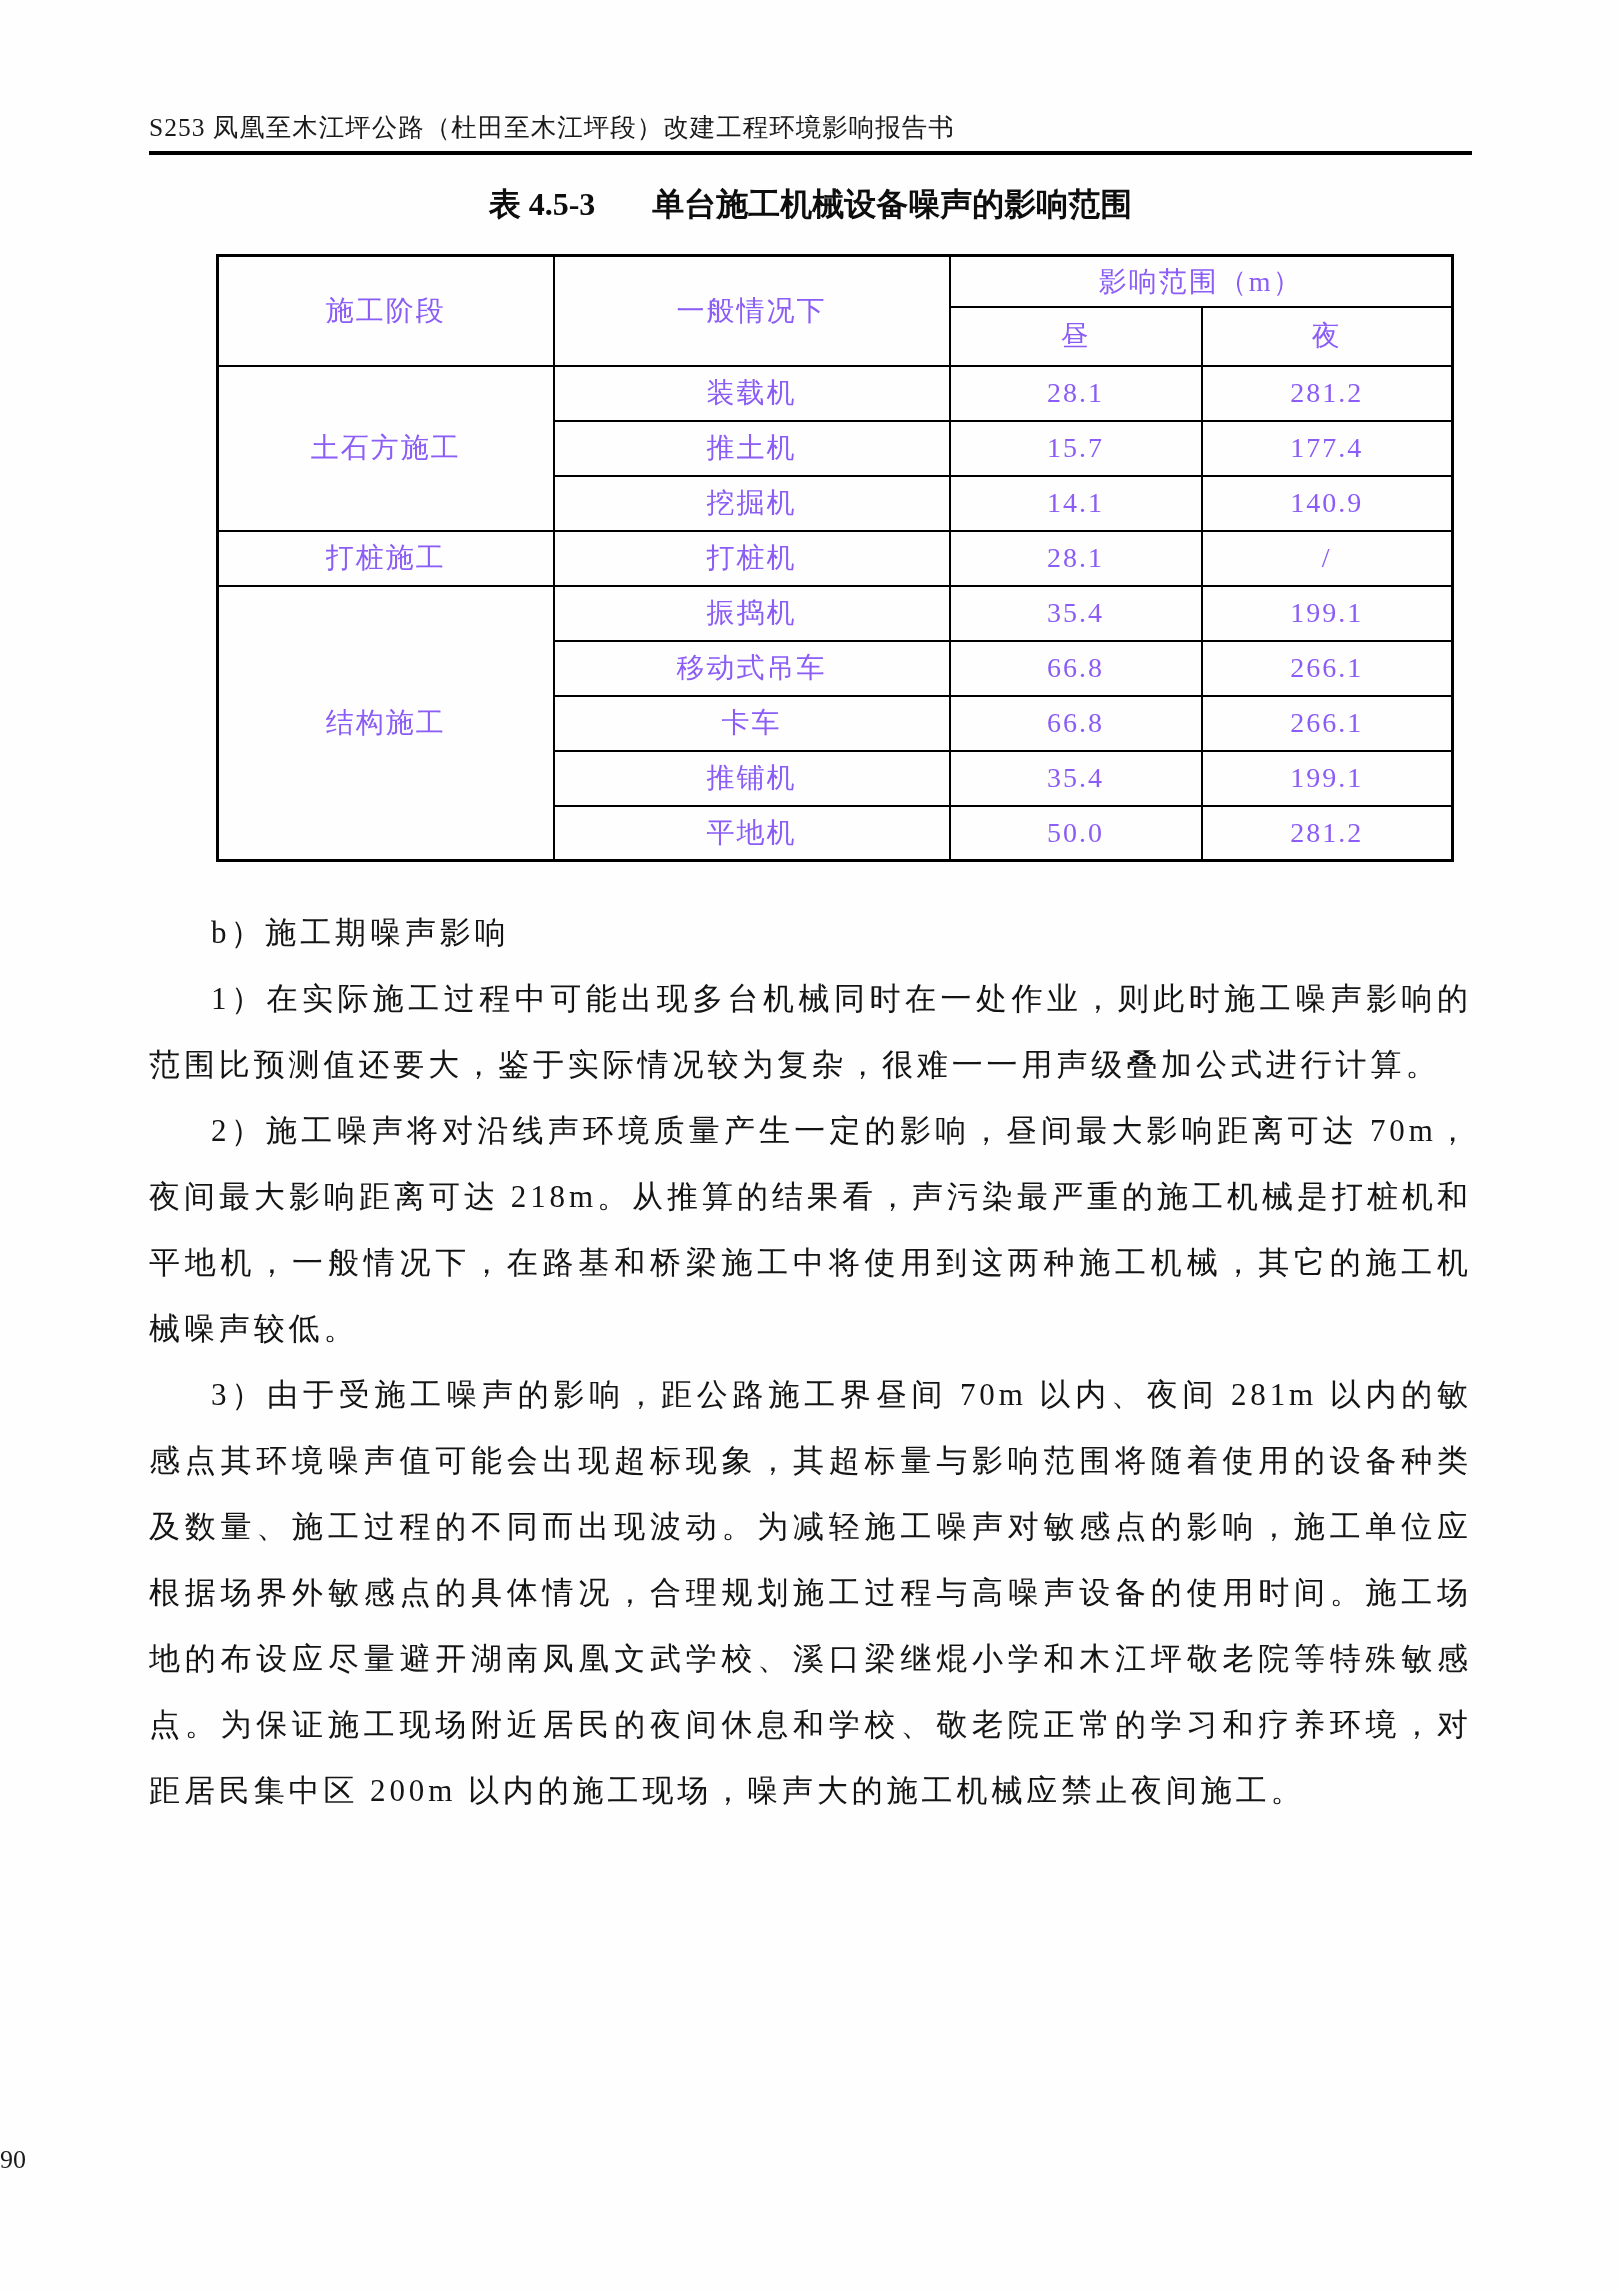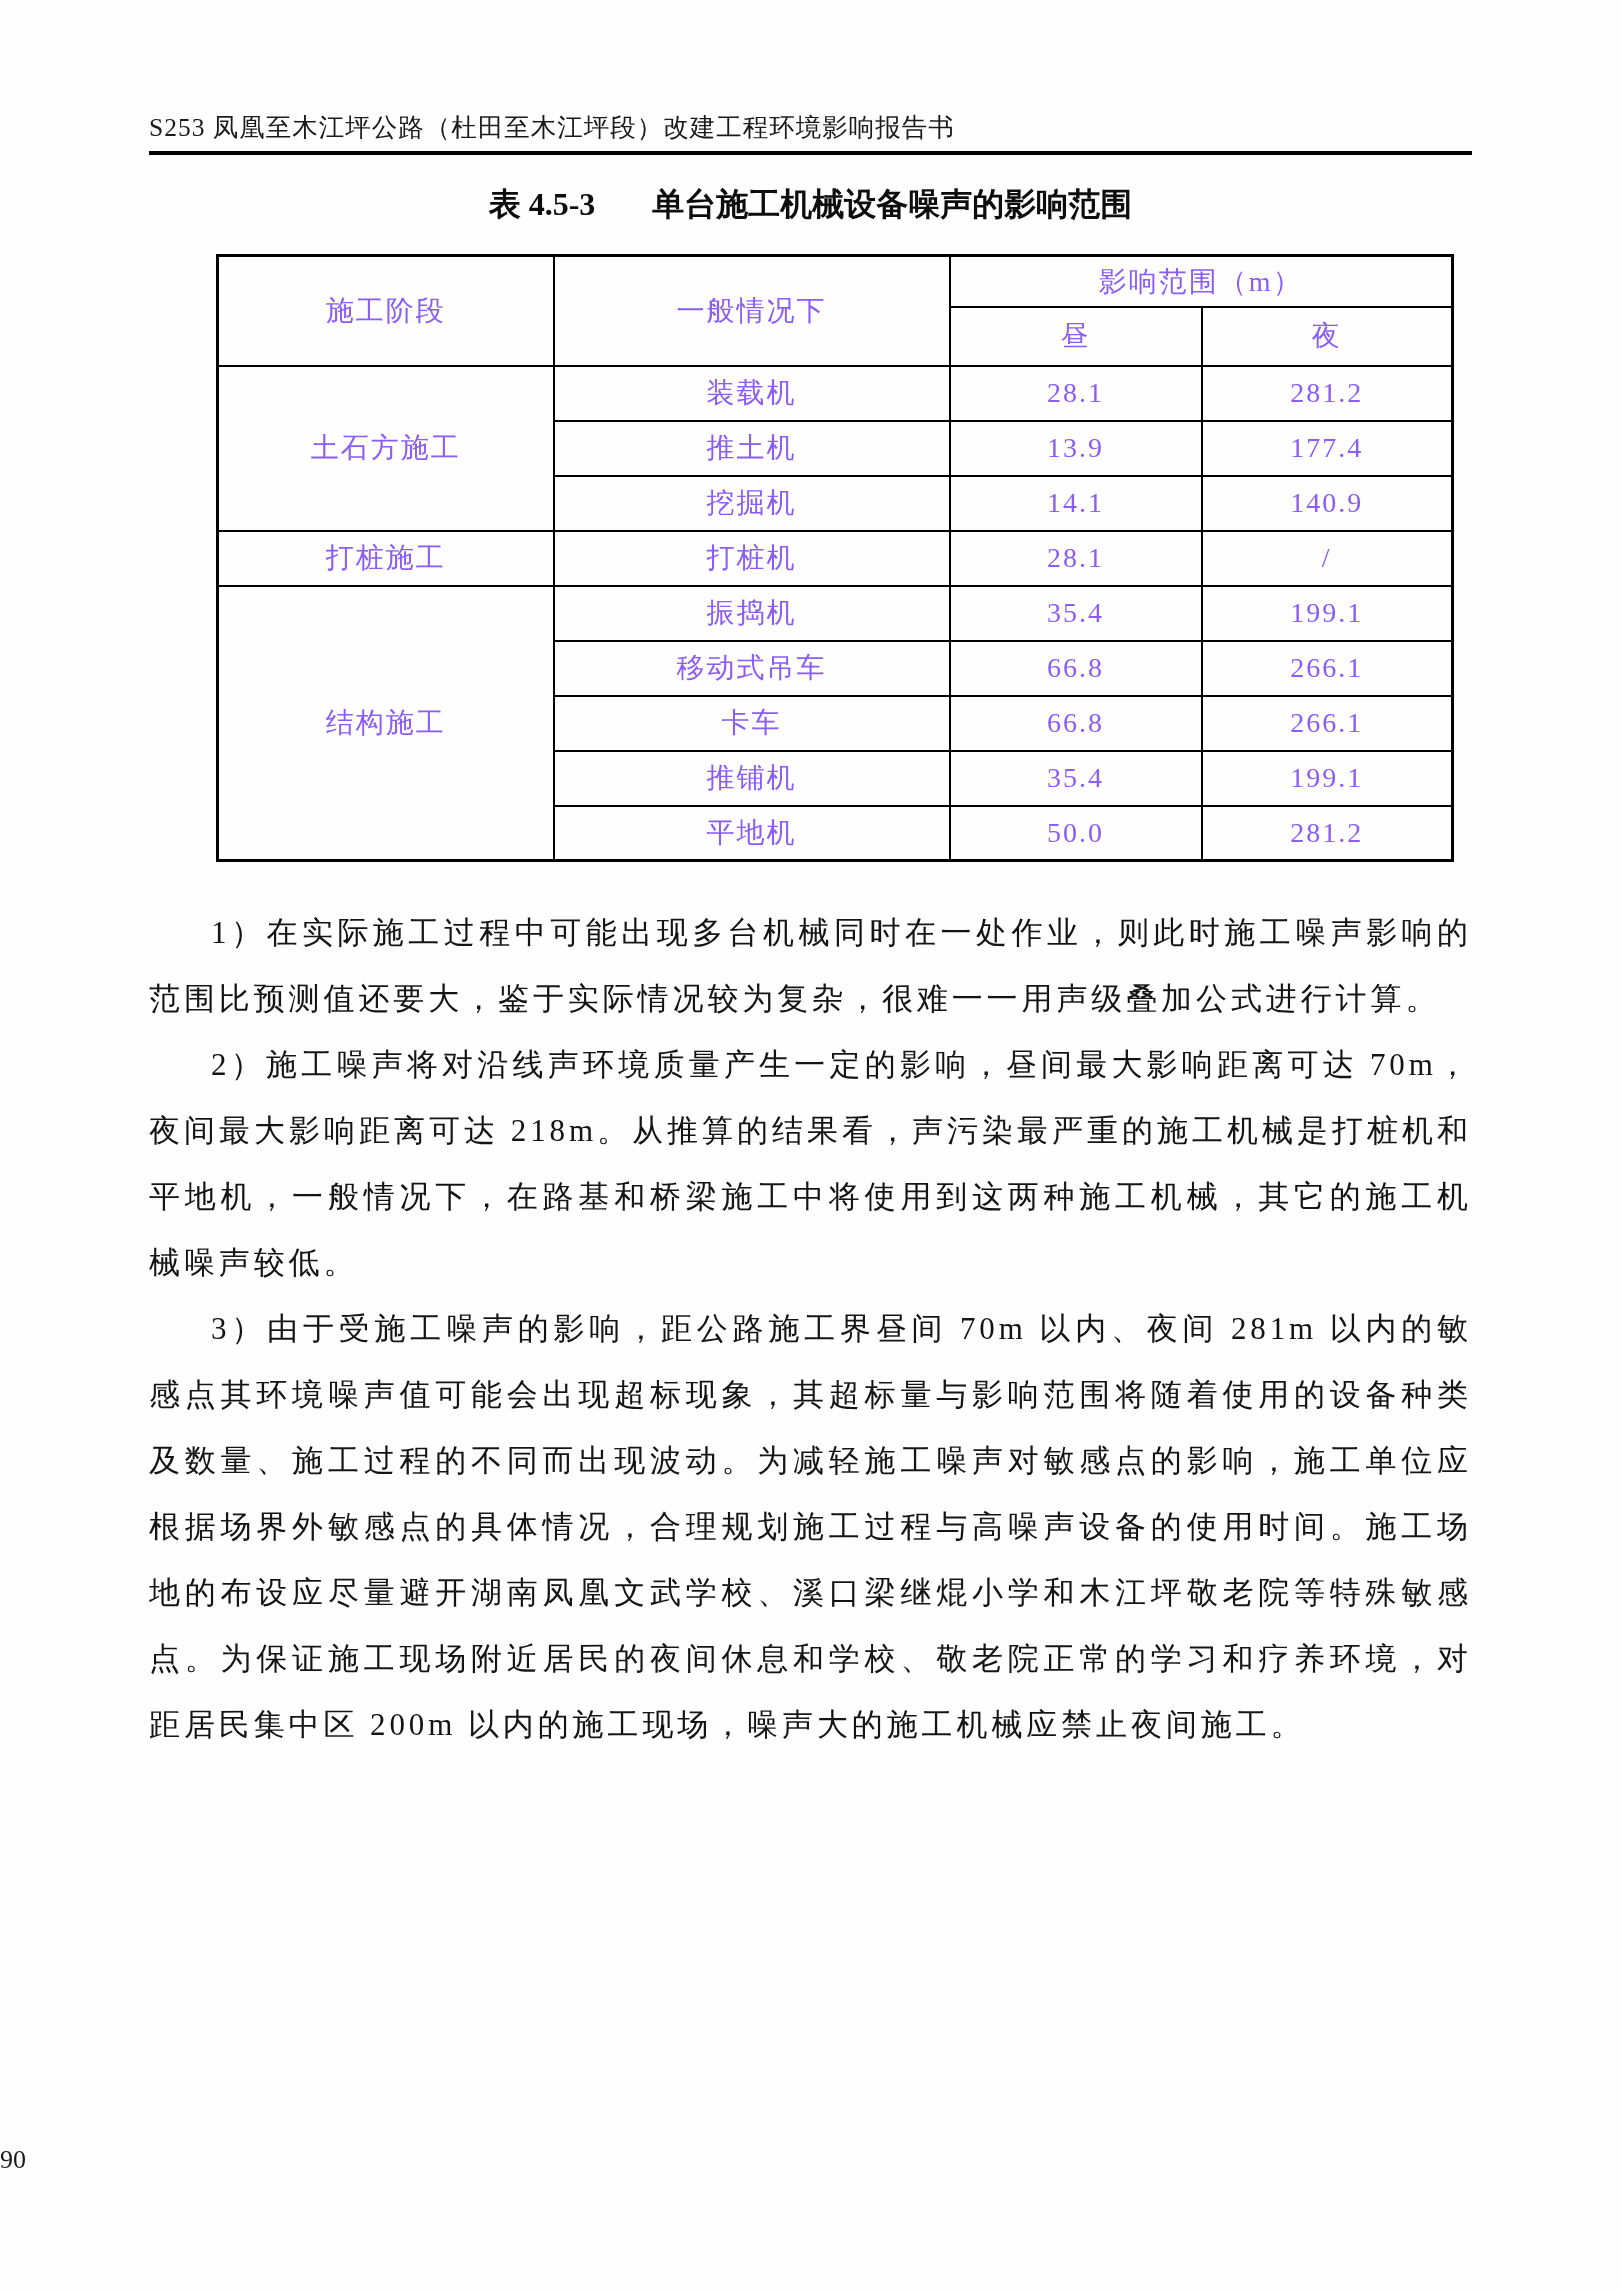--- a/index.html
+++ b/index.html
@@ -116,21 +116,21 @@
     </thead>
     <tbody>
       <tr class="drow">
         <td rowspan="3">土石方施工</td>
         <td>装载机</td>
         <td>28.1</td>
         <td>281.2</td>
       </tr>
       <tr class="drow">
         <td>推土机</td>
-        <td>13.9</td>
+        <td>15.7</td>
         <td>177.4</td>
       </tr>
       <tr class="drow">
         <td>挖掘机</td>
         <td>14.1</td>
         <td>140.9</td>
       </tr>
       <tr class="drow">
         <td>打桩施工</td>
         <td>打桩机</td>
@@ -160,20 +160,21 @@
       </tr>
       <tr class="drow">
         <td>平地机</td>
         <td>50.0</td>
         <td>281.2</td>
       </tr>
     </tbody>
   </table>
 
   <div class="body-text">
+    <p>b）施工期噪声影响</p>
     <p>1）在实际施工过程中可能出现多台机械同时在一处作业，则此时施工噪声影响的范围比预测值还要大，鉴于实际情况较为复杂，很难一一用声级叠加公式进行计算。</p>
     <p>2）施工噪声将对沿线声环境质量产生一定的影响，昼间最大影响距离可达 70m，夜间最大影响距离可达 218m。从推算的结果看，声污染最严重的施工机械是打桩机和平地机，一般情况下，在路基和桥梁施工中将使用到这两种施工机械，其它的施工机械噪声较低。</p>
     <p>3）由于受施工噪声的影响，距公路施工界昼间 70m 以内、夜间 281m 以内的敏感点其环境噪声值可能会出现超标现象，其超标量与影响范围将随着使用的设备种类及数量、施工过程的不同而出现波动。为减轻施工噪声对敏感点的影响，施工单位应根据场界外敏感点的具体情况，合理规划施工过程与高噪声设备的使用时间。施工场地的布设应尽量避开湖南凤凰文武学校、溪口梁继焜小学和木江坪敬老院等特殊敏感点。为保证施工现场附近居民的夜间休息和学校、敬老院正常的学习和疗养环境，对距居民集中区 200m 以内的施工现场，噪声大的施工机械应禁止夜间施工。</p>
   </div>
 
 </div>
 
 <div class="page-number">90</div>
 
 

